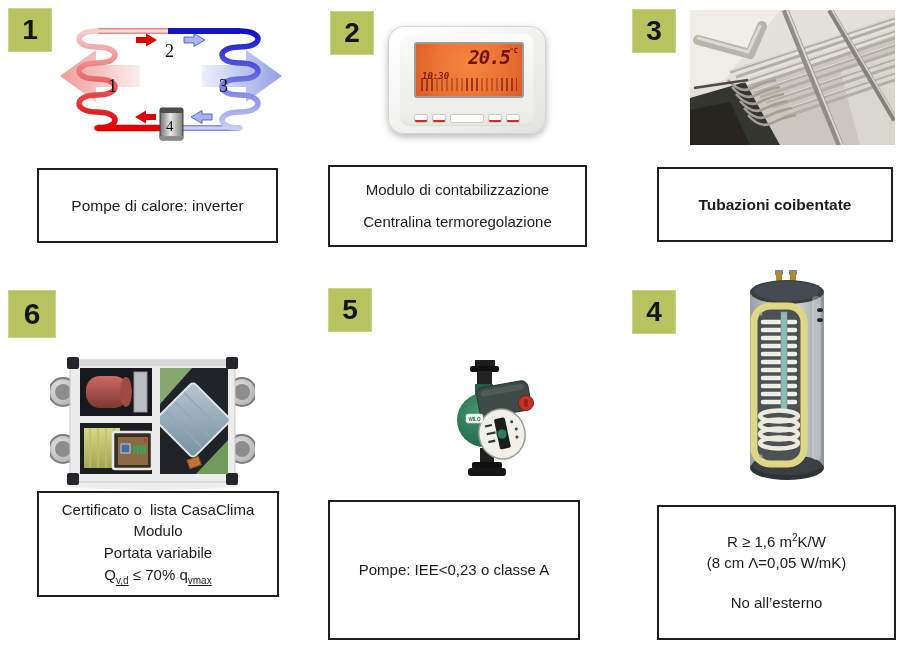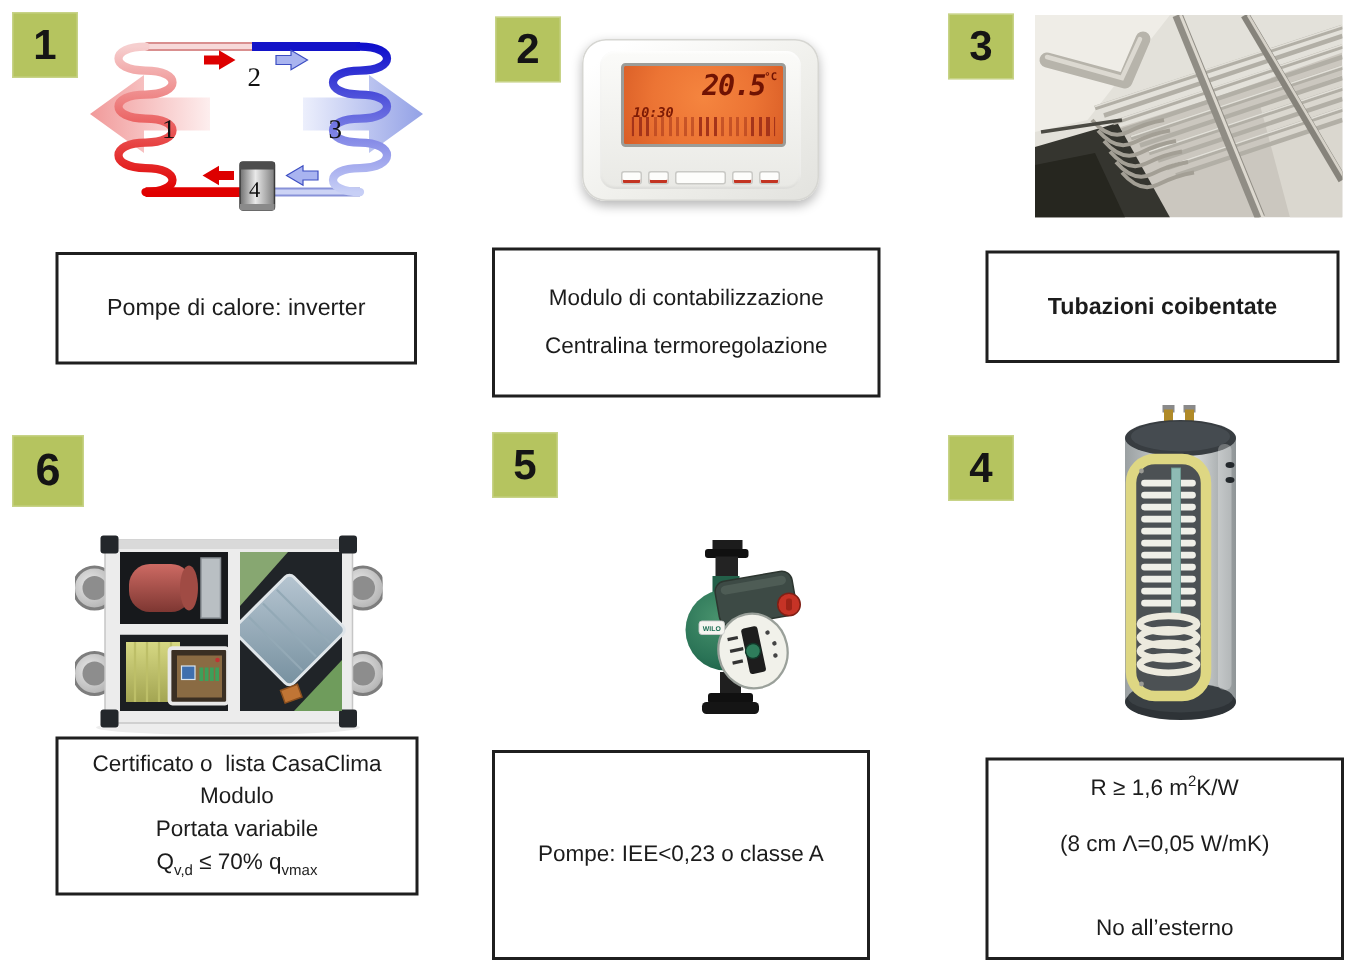--- a/index.html
+++ b/index.html
@@ -12,21 +12,21 @@
     position:absolute;display:flex;align-items:center;justify-content:center;
     background:#b5c45f;color:#151515;font-weight:700;font-size:28px;
     box-shadow:inset 0 0 0 1px rgba(255,255,255,.25);
   }
   .label-box{
     position:absolute;background:#ffffff;border:2px solid #1f1f1f;
     display:flex;flex-direction:column;align-items:center;justify-content:center;
     text-align:center;box-sizing:border-box;padding:4px 6px;
   }
   .label-box p{margin:0;font-size:15px;line-height:1.25;color:#1c1c1c;}
-  sub{font-size:10px;}
+  sub{font-size:10px;text-decoration:underline;}
   sup{font-size:10px;}
   
   .thermo{
     position:absolute;border-radius:16px;
     background:linear-gradient(145deg,#ffffff 10%,#f0f0ec 55%,#e2e2de);
     box-shadow:0 3px 7px rgba(0,0,0,.28), inset 0 0 0 1px #d6d6d2;
   }
   .thermo-inner{
     position:absolute;left:12px;right:12px;top:8px;bottom:8px;border-radius:10px;
     background:linear-gradient(#fbfbf9,#e9e9e5);
@@ -132,21 +132,21 @@
     </div>
     <div class="thermo-buttons">
       <span class="red"></span>
       <span class="red"></span>
       <span class="wide"></span>
       <span class="red"></span>
       <span class="red"></span>
     </div>
   </div>
 
-  <div class="label-box" style="left:328px;top:165px;width:259px;height:100px;gap:13px;">
+  <div class="label-box" style="left:328px;top:165px;width:259px;height:82px;gap:13px;">
     <p>Modulo di contabilizzazione</p>
     <p>Centralina termoregolazione</p>
   </div>
 
   <div class="badge" style="left:632px;top:9px;width:44px;height:44px;">3</div>
 
   <svg class="abs" style="left:690px;top:10px;" width="205" height="135" viewBox="0 0 205 135">
     <defs>
       <clipPath id="clipPipes">
           <rect x="0" y="0" width="205" height="135"></rect>
@@ -400,19 +400,19 @@
         <ellipse cx="43" cy="150" rx="19" ry="5.5"></ellipse>
         <ellipse cx="43" cy="159" rx="19" ry="5.5"></ellipse>
         <ellipse cx="43" cy="168" rx="19" ry="5.5"></ellipse>
         <ellipse cx="43" cy="177" rx="19" ry="5.5"></ellipse>
       </g>
       <circle cx="25" cy="48" r="1.6" fill="#9b9b95"></circle>
       <circle cx="25" cy="190" r="1.6" fill="#9b9b95"></circle>
     </g>
   </svg>
 
-  <div class="label-box" style="left:657px;top:505px;width:239px;height:135px;gap:18px;">
+  <div class="label-box" style="left:657px;top:505px;width:239px;height:135px;gap:2px;">
     <p><span>R ≥ 1,6 m</span><sup>2</sup><span>K/W</span></p>
     <p>(8 cm Λ=0,05 W/mK)</p>
     <p style="margin-top:19px;">No all’esterno</p>
   </div>
 
 </div>
 
 </body></html>

